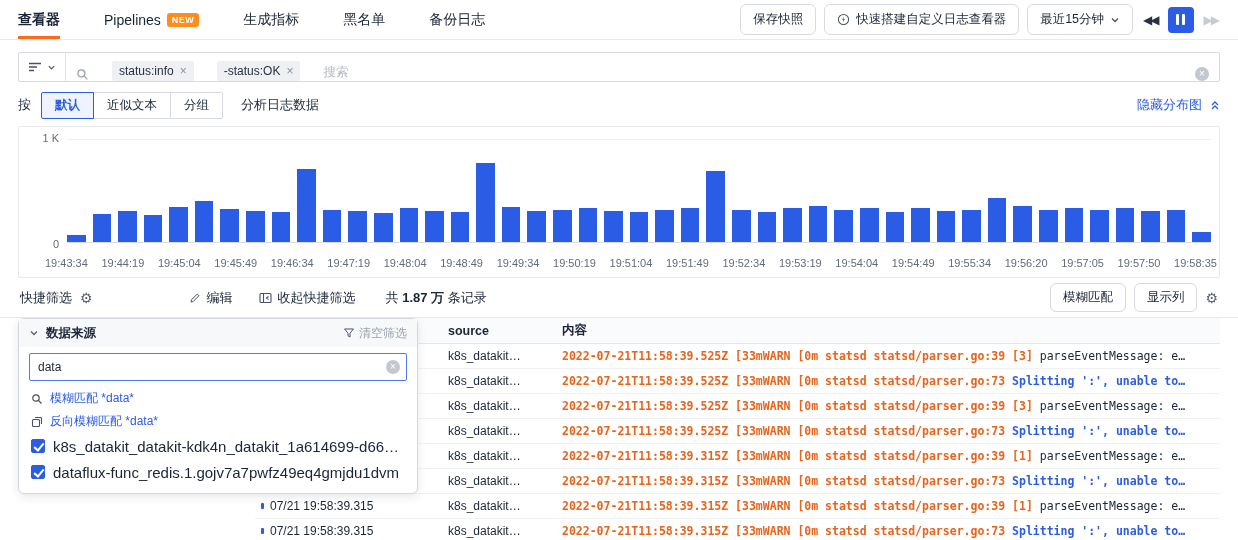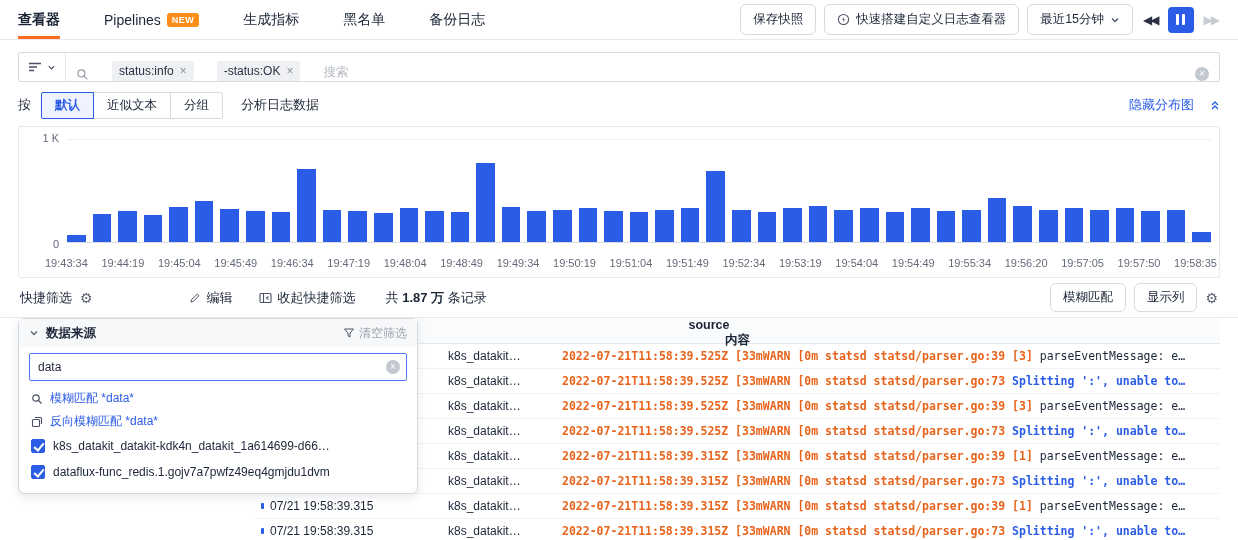--- a/index.html
+++ b/index.html
@@ -36,21 +36,21 @@
 
   
   .modes-row { display:flex; align-items:center; margin:10px 18px 0; height:26px; }
   .modes-prefix { margin-right:10px; font-size:13px; }
   .seg { display:flex; }
   .seg-btn { border:1px solid #d7dae0; background:#fff; padding:4px 13px; font-size:12.5px; color:#1b2537; cursor:pointer; margin-left:-1px; }
   .seg-btn:first-child { margin-left:0; border-radius:2px 0 0 2px; }
   .seg-btn:last-child { border-radius:0 2px 2px 0; }
   .seg-btn.active { color:#2b5ce5; background:#eef3ff; border-color:#2b5ce5; position:relative; z-index:1; font-weight:600; }
   .analyze { margin-left:18px; font-size:13px; cursor:pointer; }
-  .hide-chart { margin-left:auto; color:#2b5ce5; font-size:13px; display:flex; align-items:center; gap:16px; cursor:pointer; }
+  .hide-chart { margin-left:auto; color:#2b5ce5; font-size:13px; display:flex; align-items:center; gap:8px; cursor:pointer; }
 
   
   .chart { position:relative; margin:8px 18px 0; height:152px; border:1px solid #e7e9ed; border-radius:2px; background:#fff; }
   .ytick { position:absolute; left:6px; width:34px; text-align:right; font-size:11px; color:#646b78; }
   .ytick.top { top:5px; }
   .ytick.bottom { bottom:27px; }
   .bars { position:absolute; left:48px; right:8px; top:12px; bottom:34px; display:flex; align-items:flex-end; gap:7px; border-top:1px solid #eef0f2; border-bottom:1px solid #d9dce1; }
   .bar { flex:1; min-width:0; background:#2b5ce5; }
   .xaxis { position:absolute; left:26px; right:2px; bottom:8px; display:flex; justify-content:space-between; font-size:11px; color:#646b78; }
 
@@ -61,21 +61,21 @@
   .tb-gear1 { margin-left:8px; }
   .tb-edit { margin-left:96px; }
   .tb-collapse { margin-left:26px; }
   .tb-records { margin-left:30px; font-size:13px; cursor:default; }
   .toolbar-right { margin-left:auto; display:flex; align-items:center; gap:8px; }
   .btn.small { padding:5px 12px; }
 
   
   .main { position:relative; height:224px; overflow:hidden; }
   .log-table { position:absolute; left:255px; right:18px; top:0; }
-  .thead { display:flex; height:26px; align-items:center; border-bottom:1px solid #e4e7ec; background:#fafbfc; font-weight:700; font-size:12.5px;flex-direction:column; }
+  .thead { display:flex; height:26px; align-items:center; border-bottom:1px solid #e4e7ec; background:#fafbfc; font-weight:700; font-size:12.5px; }
   .hcell { padding:0 8px; }
   .c0 { width:185px; flex:none; }
   .c1 { width:114px; flex:none; }
   .c2 { flex:1; min-width:0; }
   .trow { display:flex; height:25px; align-items:center; border-bottom:1px solid #f0f2f4; cursor:pointer; }
   .timecell { position:relative; padding-left:15px; font-size:12px; }
   .status-bar { position:absolute; left:6px; top:4px; bottom:4px; width:3px; border-radius:1px; background:#2b5ce5; }
   .srccell { font-size:12px; overflow:hidden; white-space:nowrap; text-overflow:ellipsis; padding:0 8px; }
   .contentcell { font-family:"DejaVu Sans Mono","Liberation Mono",monospace; font-size:11.5px; white-space:pre; overflow:hidden; padding:0 8px; }
   .seg-warn { color:#e8641c; font-weight:700; }
@@ -91,21 +91,21 @@
   .clear-filter { margin-left:auto; display:flex; gap:4px; align-items:center; color:#9aa1ac; font-size:12px; cursor:pointer; }
   .chev { color:#5a6270; }
   .src-search { position:relative; margin:6px 10px; }
   .src-search input { width:100%; height:28px; border:1px solid #4d79f6; border-radius:2px; padding:0 26px 0 8px; font-size:12px; font-family:inherit; color:#1b2537; outline:none; }
   .src-search .clear-circle { position:absolute; right:7px; top:7px; }
   .fs-link { display:flex; align-items:center; gap:7px; padding:0 12px; height:23px; color:#2b5ce5; font-size:12px; cursor:pointer; }
   .fs-option { display:flex; align-items:center; gap:8px; padding:0 12px; height:26px; cursor:pointer; }
   .checkbox { width:14px; height:14px; border-radius:2px; border:1px solid #c6cbd3; background:#fff; position:relative; flex:none; }
   .checkbox.checked { background:#2b5ce5; border-color:#2b5ce5; }
   .checkbox.checked::after { content:""; position:absolute; left:4px; top:1px; width:4px; height:8px; border-right:2px solid #fff; border-bottom:2px solid #fff; transform:rotate(40deg); }
-  .fs-label { font-size:12px; overflow:hidden; white-space:nowrap; text-overflow:ellipsis; }
+  .fs-label { font-size:15px; overflow:hidden; white-space:nowrap; text-overflow:ellipsis; }
 </style>
 </head>
 <body>
 
 <div>
 
   <header class="topnav">
     <nav class="tabs">
       <div class="tab active">
           <span>查看器</span>

